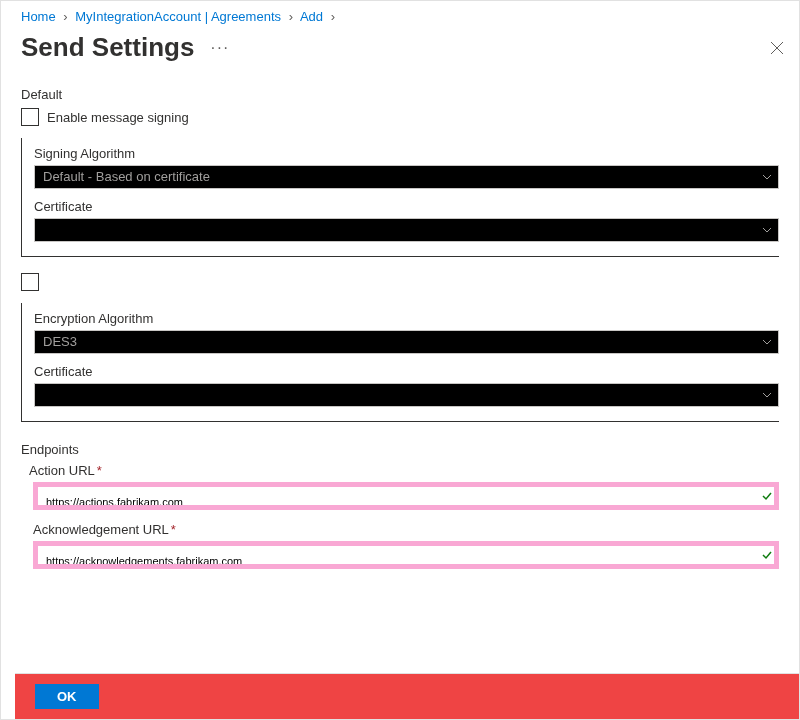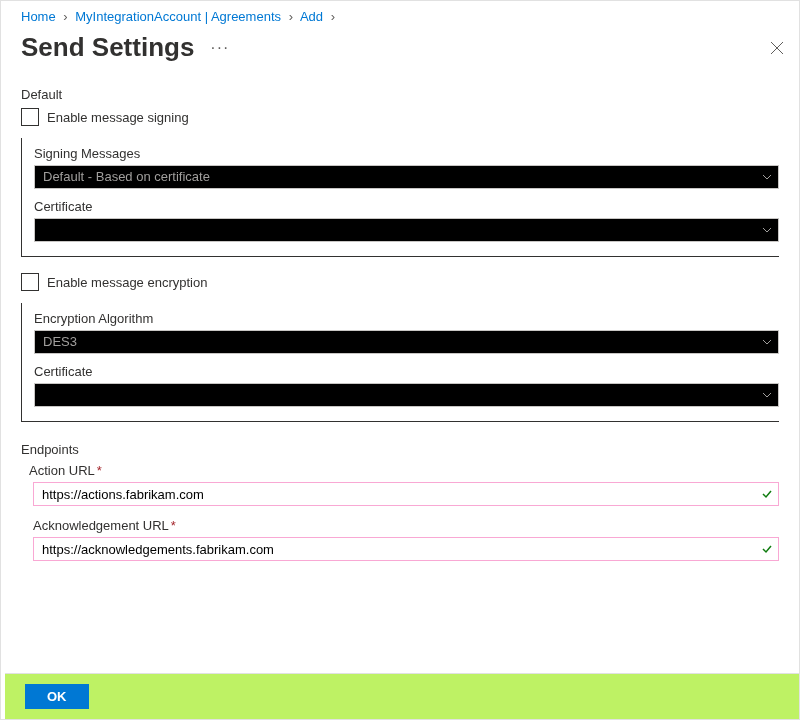--- a/index.html
+++ b/index.html
@@ -88,42 +88,42 @@
     }
     .select-disabled .chev {
       position: absolute; right: 6px; top: 50%; transform: translateY(-50%);
     }
     .endpoints {
       margin-top: 20px;
     }
     .text-input {
       width: 100%;
       height: 24px;
-      border: 1px solid #f9a8d4;
-      padding: 3px 28px 3px 8px;
-      font-size: 13px;
+      border: 5px solid #f9a8d4;
+      padding: 15px 28px 3px 8px;
+      font-size: 11px;
       position: relative;
     }
     .input-wrap {
       position: relative;
       margin-bottom: 12px;
     }
     .input-wrap .check {
       position: absolute;
       right: 6px;
       top: 50%;
       transform: translateY(-50%);
       color: #107c10;
     }
     .footer {
       position: absolute;
-      bottom: 0; left: 4px; right: 0;
+      bottom: 0; left: 14px; right: 0;
       border-top: 1px solid #e1e1e1;
       padding: 10px 20px;
-      background: #bef264;
+      background: #ef4444;
       margin-top: 28px;
     }
     .ok-btn {
       background: #0078d4;
       color: #fff;
       border: none;
       font-size: 13px;
       font-weight: 600;
       padding: 5px 22px;
       cursor: pointer;
@@ -155,21 +155,21 @@
 <div class="content">
 
   <div class="section-label">Default</div>
 
   <div class="checkbox-row">
     <div class="cb"></div>
     <span>Enable message signing</span>
   </div>
 
   <div class="subsection">
-    <div class="field-label">Signing Messages</div>
+    <div class="field-label">Signing Algorithm</div>
     <div class="select-disabled">
       <span>Default - Based on certificate</span>
       <span class="chev">
         <svg width="10" height="6" viewBox="0 0 10 6">
             <path d="M1 1 L5 5 L9 1" stroke="#a19f9d" stroke-width="1" fill="none"></path>
           </svg>
       </span>
     </div>
     <div class="field-label">Certificate</div>
     <div class="select-disabled" style="margin-bottom:0">
@@ -177,21 +177,20 @@
       <span class="chev">
         <svg width="10" height="6" viewBox="0 0 10 6">
             <path d="M1 1 L5 5 L9 1" stroke="#a19f9d" stroke-width="1" fill="none"></path>
           </svg>
       </span>
     </div>
   </div>
 
   <div class="checkbox-row">
     <div class="cb"></div>
-    <span>Enable message encryption</span>
   </div>
 
   <div class="subsection">
     <div class="field-label">Encryption Algorithm</div>
     <div class="select-disabled">
       <span>DES3</span>
       <span class="chev">
         <svg width="10" height="6" viewBox="0 0 10 6">
             <path d="M1 1 L5 5 L9 1" stroke="#a19f9d" stroke-width="1" fill="none"></path>
           </svg>

